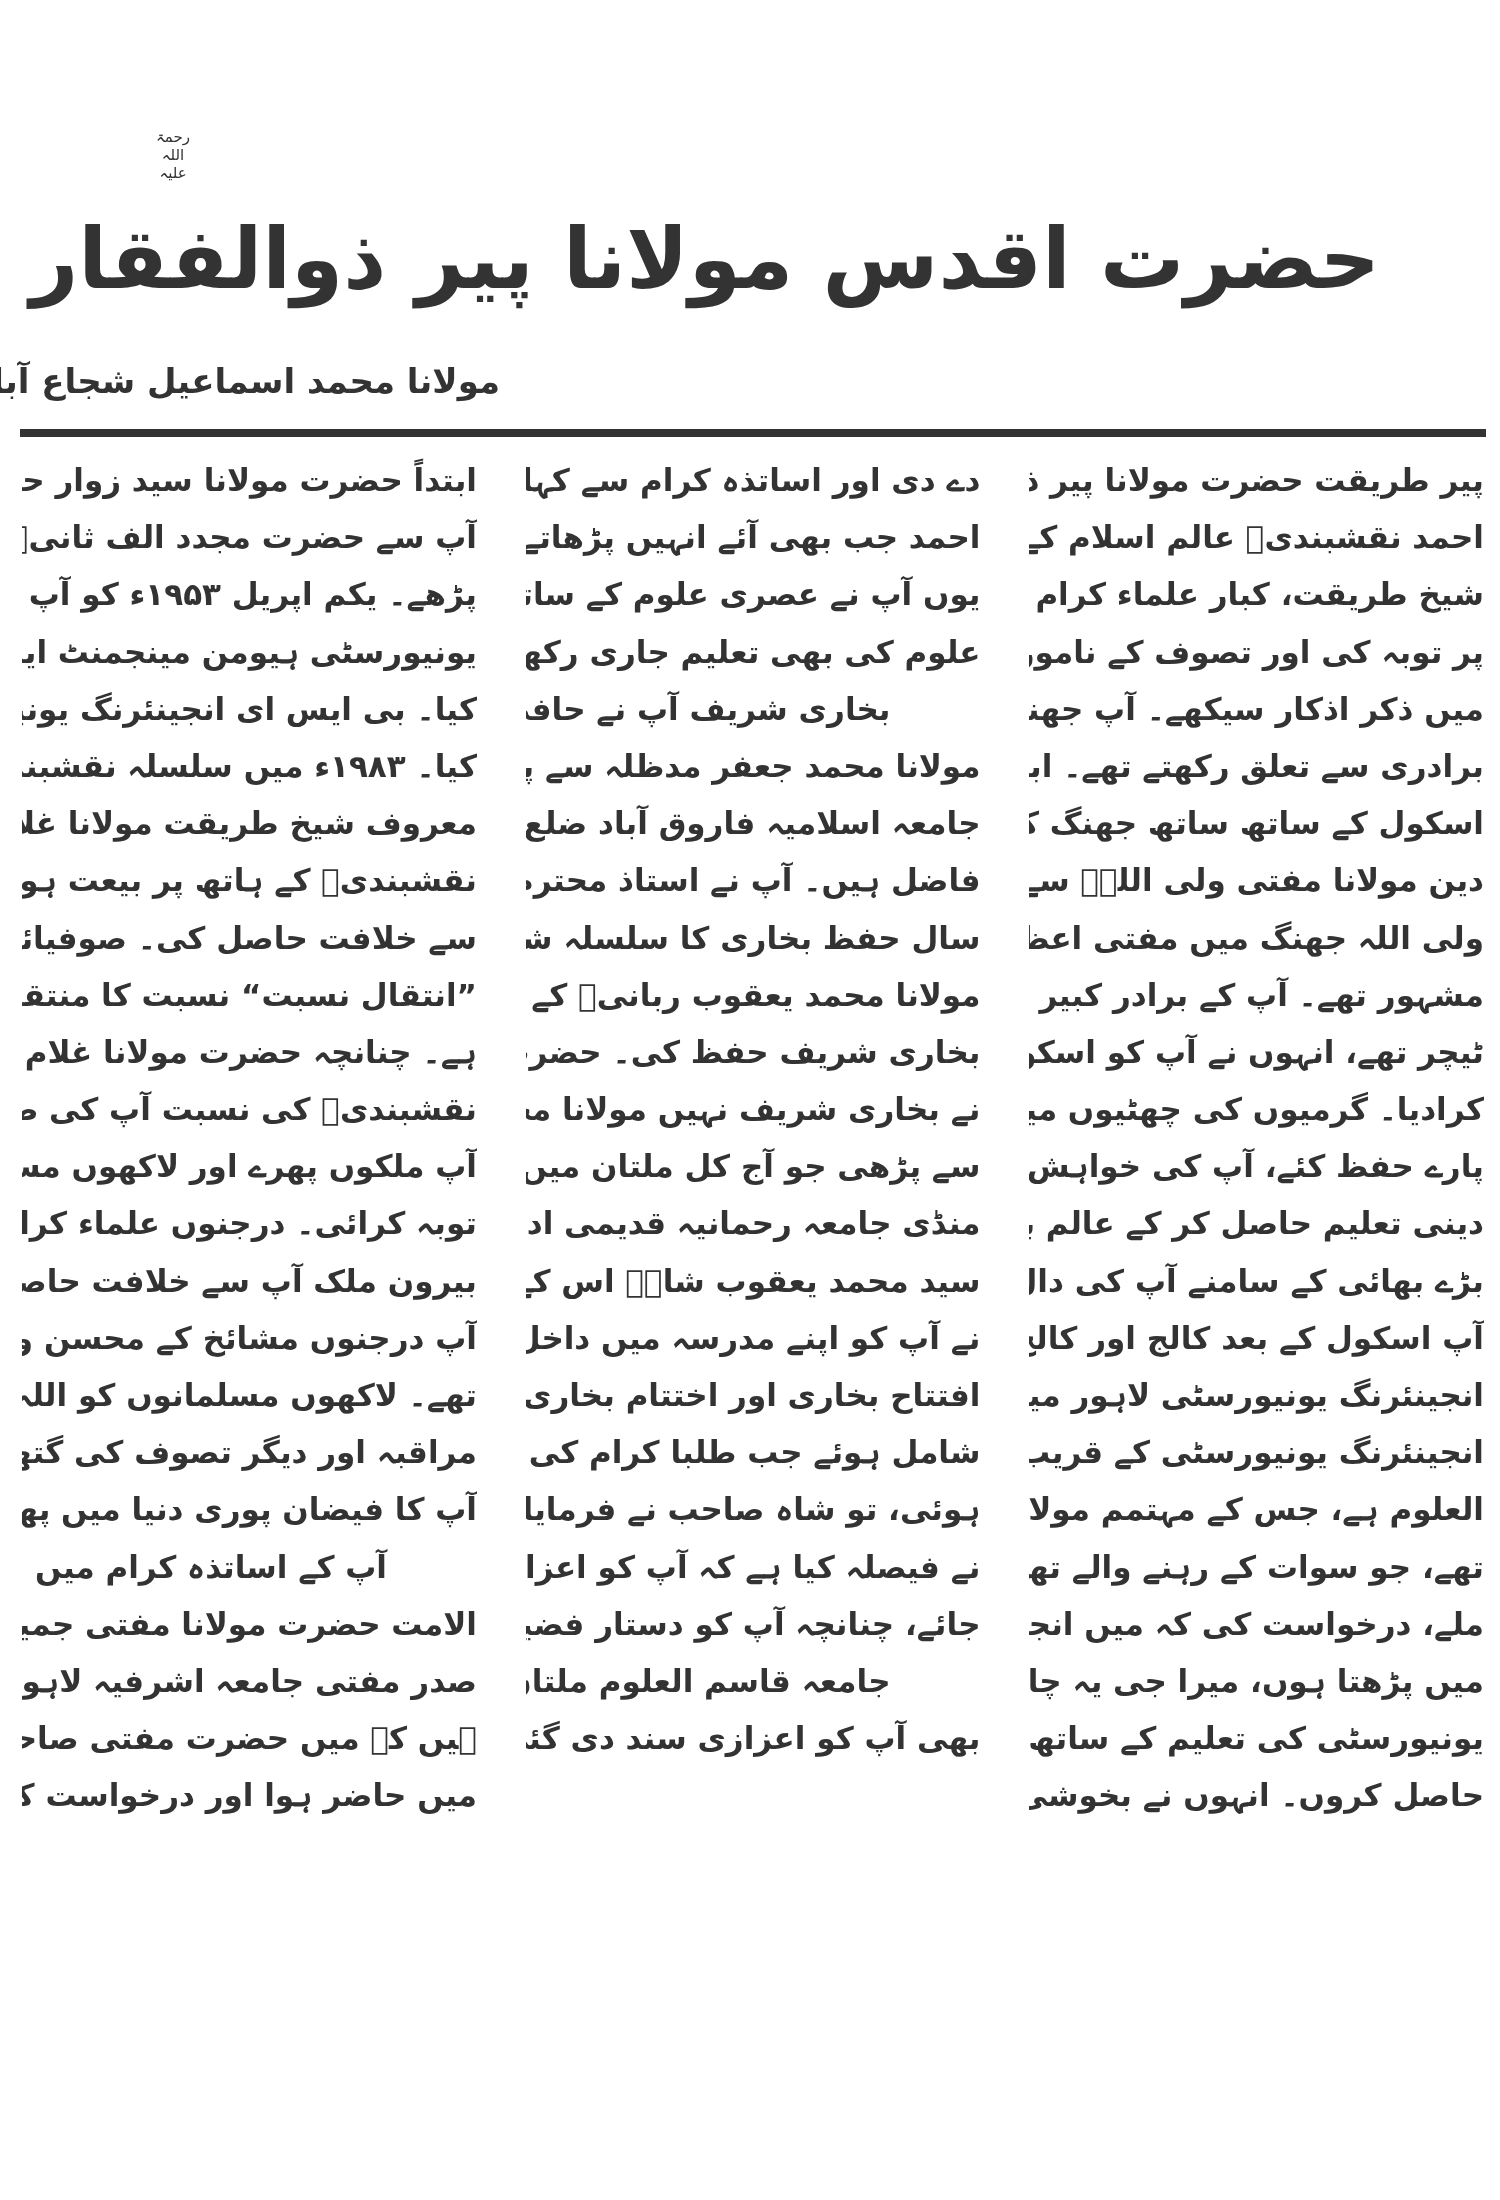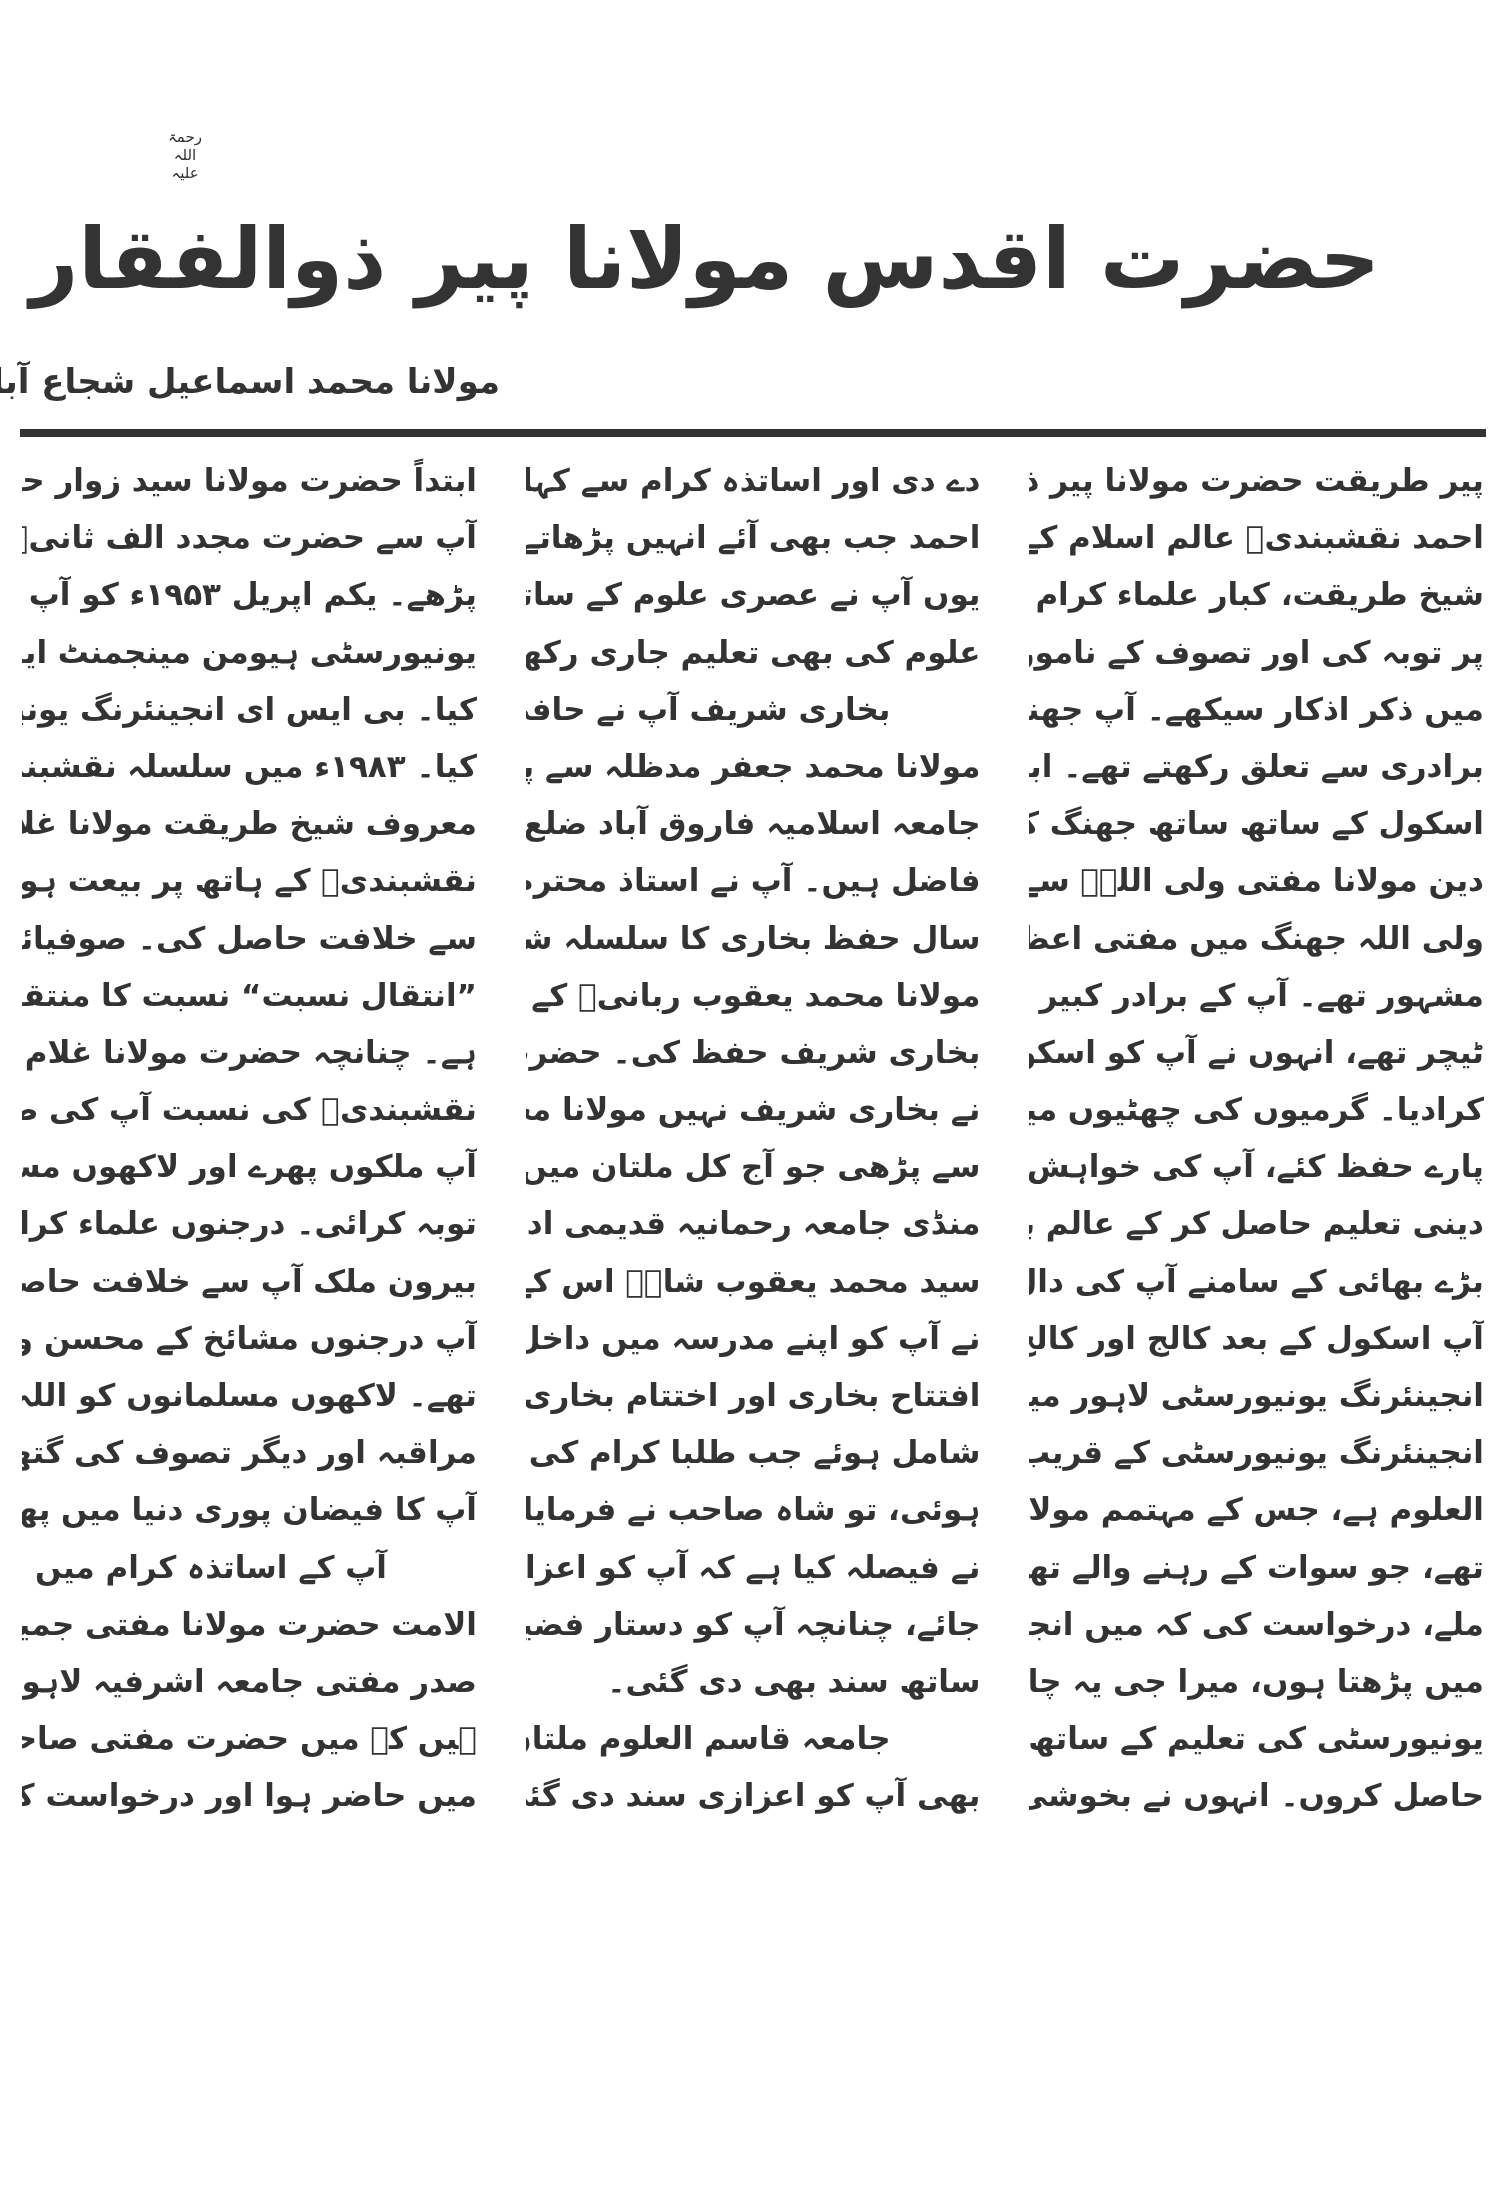--- a/index.html
+++ b/index.html
@@ -41,21 +41,20 @@
       position: absolute;
       left: 148px;
       top: 128px;
       width: 50px;
       direction: rtl;
       text-align: center;
       font-family: "DejaVu Sans", sans-serif;
       font-size: 15px;
       line-height: 18px;
       color: #333333;
-      margin-left: 12px;
     }
     .byline {
       position: absolute;
       left: 20px;
       top: 356px;
       width: 480px;
       direction: rtl;
       text-align: left;
       font-family: "DejaVu Sans", sans-serif;
       font-weight: bold;
@@ -158,21 +157,20 @@
         <span class="col-line">نے بخاری شریف نہیں مولانا محمد جعفر مدظلہ</span>
         <span class="col-line">سے پڑھی جو آج کل ملتان میں ہیں۔ جہانیاں</span>
         <span class="col-line">منڈی جامعہ رحمانیہ قدیمی ادارہ ہے۔ مولانا</span>
         <span class="col-line">سید محمد یعقوب شاہؒ اس کے مہتمم تھے۔ انہوں</span>
         <span class="col-line">نے آپ کو اپنے مدرسہ میں داخل کرلیا۔ آپ</span>
         <span class="col-line">افتتاح بخاری اور اختتام بخاری کے اسباق میں</span>
         <span class="col-line">شامل ہوئے جب طلبا کرام کی دستار بندی</span>
         <span class="col-line">ہوئی، تو شاہ صاحب نے فرمایا کہ ہماری شوریٰ</span>
         <span class="col-line">نے فیصلہ کیا ہے کہ آپ کو اعزازی سند دی</span>
         <span class="col-line">جائے، چنانچہ آپ کو دستار فضیلت کے ساتھ</span>
-        <span class="col-line short">ساتھ سند بھی دی گئی۔</span>
         <span class="col-line indent">جامعہ قاسم العلوم ملتان کی طرف سے</span>
         <span class="col-line">بھی آپ کو اعزازی سند دی گئی۔ اصلاحی تعلق</span>
       </div>
     <div class="column">
         <span class="col-line">ابتداً حضرت مولانا سید زوار حسینؒ سے تھا،</span>
         <span class="col-line">آپ سے حضرت مجدد الف ثانیؒ کے مکتوبات</span>
         <span class="col-line">پڑھے۔ یکم اپریل ۱۹۵۳ء کو آپ نے لمز</span>
         <span class="col-line">یونیورسٹی ہیومن مینجمنٹ ایسوسی ایٹس کا کورس</span>
         <span class="col-line">کیا۔ بی ایس ای انجینئرنگ یونیورسٹی سے</span>
         <span class="col-line">کیا۔ ۱۹۸۳ء میں سلسلہ نقشبندیہ کے</span>

